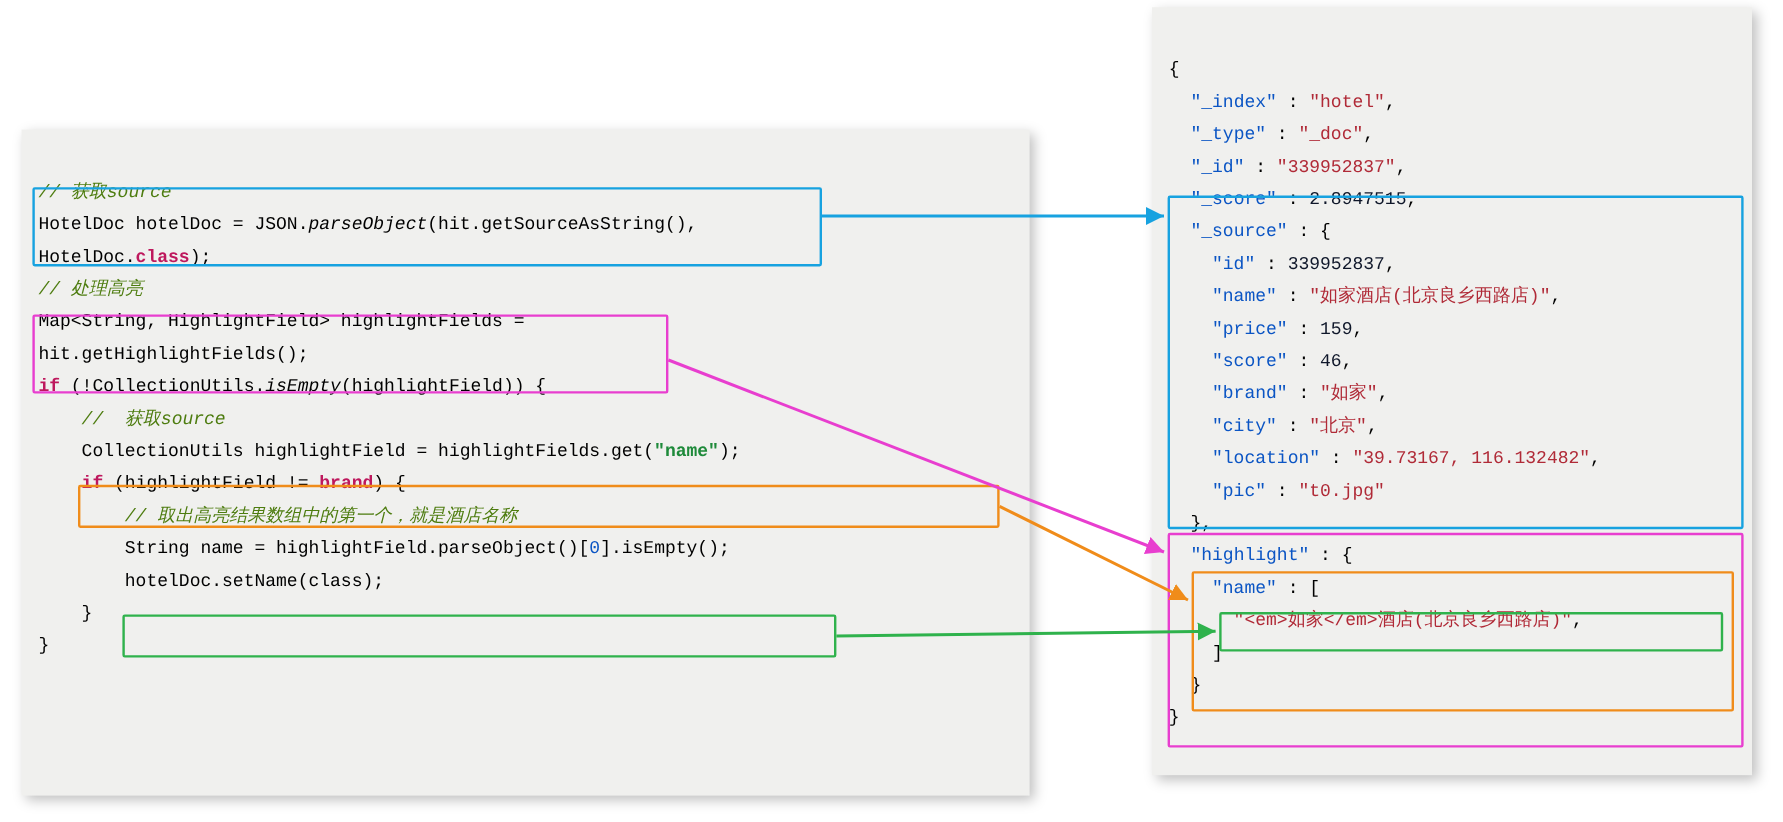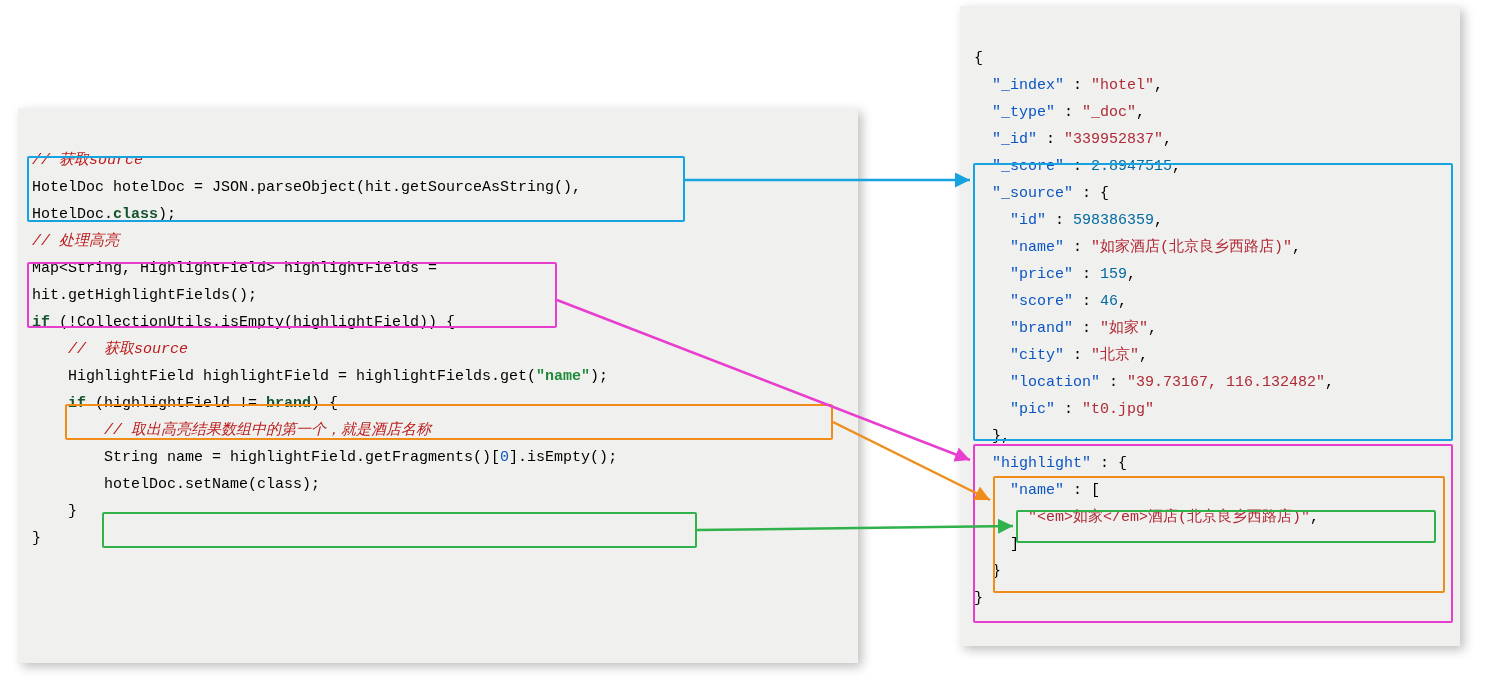--- a/index.html
+++ b/index.html
@@ -31,29 +31,29 @@
     height: 555px;
   }
 
   #right-panel {
     left: 960px;
     top: 6px;
     width: 500px;
     height: 640px;
   }
 
-  .comment    { color: #b91c1c; font-style: italic; }
-  .keyword    { color: #14532d; font-weight: 700; }
-  .method-it  { }
+  .comment    { color: #4d7c0f; font-style: italic; }
+  .keyword    { color: #be185d; font-weight: 700; }
+  .method-it  { font-style: italic; }
   .string     { color: #1e8a3a; font-weight: 700; }
   .num        { color: #0b55c4; }
 
   .jkey       { color: #0b55c4; }
   .jstr       { color: #b02a37; }
-  .jnum       { color: #0369a1; }
+  .jnum       { color: #0f172a; }
   .jtag       { color: #b02a37; }
 
   .box {
     position: absolute;
     background: transparent;
     pointer-events: none;
     border-style: solid;
     border-width: 2.5px;
     border-radius: 2px;
     box-sizing: border-box;
@@ -80,37 +80,37 @@
 
 <div id="left-panel" class="panel">
 <span class="comment">// 获取source</span>
 <span><span>HotelDoc hotelDoc = JSON.</span><span class="method-it">parseObject</span><span>(hit.getSourceAsString(),</span></span>
 <span><span>HotelDoc.</span><span class="keyword">class</span><span>);</span></span>
 <span class="comment">// 处理高亮</span>
 <span>Map&lt;String, HighlightField&gt; highlightFields =</span>
 <span>hit.getHighlightFields();</span>
 <span><span class="keyword">if</span><span> (!CollectionUtils.</span><span class="method-it">isEmpty</span><span>(highlightField)) {</span></span>
 <span>    <span class="comment">//  获取source</span></span>
-<span>    <span>HighlightField highlightField = highlightFields.get(</span><span class="string">"name"</span><span>);</span></span>
+<span>    <span>CollectionUtils highlightField = highlightFields.get(</span><span class="string">"name"</span><span>);</span></span>
 <span>    <span class="keyword">if</span><span> (highlightField != </span><span class="keyword">brand</span><span>) {</span></span>
 <span>        <span class="comment">// 取出高亮结果数组中的第一个，就是酒店名称</span></span>
-<span>        <span>String name = highlightField.getFragments()[</span><span class="num">0</span><span>].isEmpty();</span></span>
+<span>        <span>String name = highlightField.parseObject()[</span><span class="num">0</span><span>].isEmpty();</span></span>
 <span>        <span>hotelDoc.setName(class);</span></span>
 <span>    <span>}</span></span>
 <span>}</span>
 </div>
 
 <div id="right-panel" class="panel">
 <span>{</span>
 <span>  <span class="jkey">"_index"</span> : <span class="jstr">"hotel"</span>,</span>
 <span>  <span class="jkey">"_type"</span> : <span class="jstr">"_doc"</span>,</span>
 <span>  <span class="jkey">"_id"</span> : <span class="jstr">"339952837"</span>,</span>
 <span>  <span class="jkey">"_score"</span> : <span class="jnum">2.8947515</span>,</span>
 <span>  <span class="jkey">"_source"</span> : {</span>
-<span>    <span class="jkey">"id"</span> : <span class="jnum">598386359</span>,</span>
+<span>    <span class="jkey">"id"</span> : <span class="jnum">339952837</span>,</span>
 <span>    <span class="jkey">"name"</span> : <span class="jstr">"如家酒店(北京良乡西路店)"</span>,</span>
 <span>    <span class="jkey">"price"</span> : <span class="jnum">159</span>,</span>
 <span>    <span class="jkey">"score"</span> : <span class="jnum">46</span>,</span>
 <span>    <span class="jkey">"brand"</span> : <span class="jstr">"如家"</span>,</span>
 <span>    <span class="jkey">"city"</span> : <span class="jstr">"北京"</span>,</span>
 <span>    <span class="jkey">"location"</span> : <span class="jstr">"39.73167, 116.132482"</span>,</span>
 <span>    <span class="jkey">"pic"</span> : <span class="jstr">"t0.jpg"</span></span>
 <span>  <span>},</span></span>
 <span>  <span class="jkey">"highlight"</span> : {</span>
 <span>    <span class="jkey">"name"</span> : [</span>

